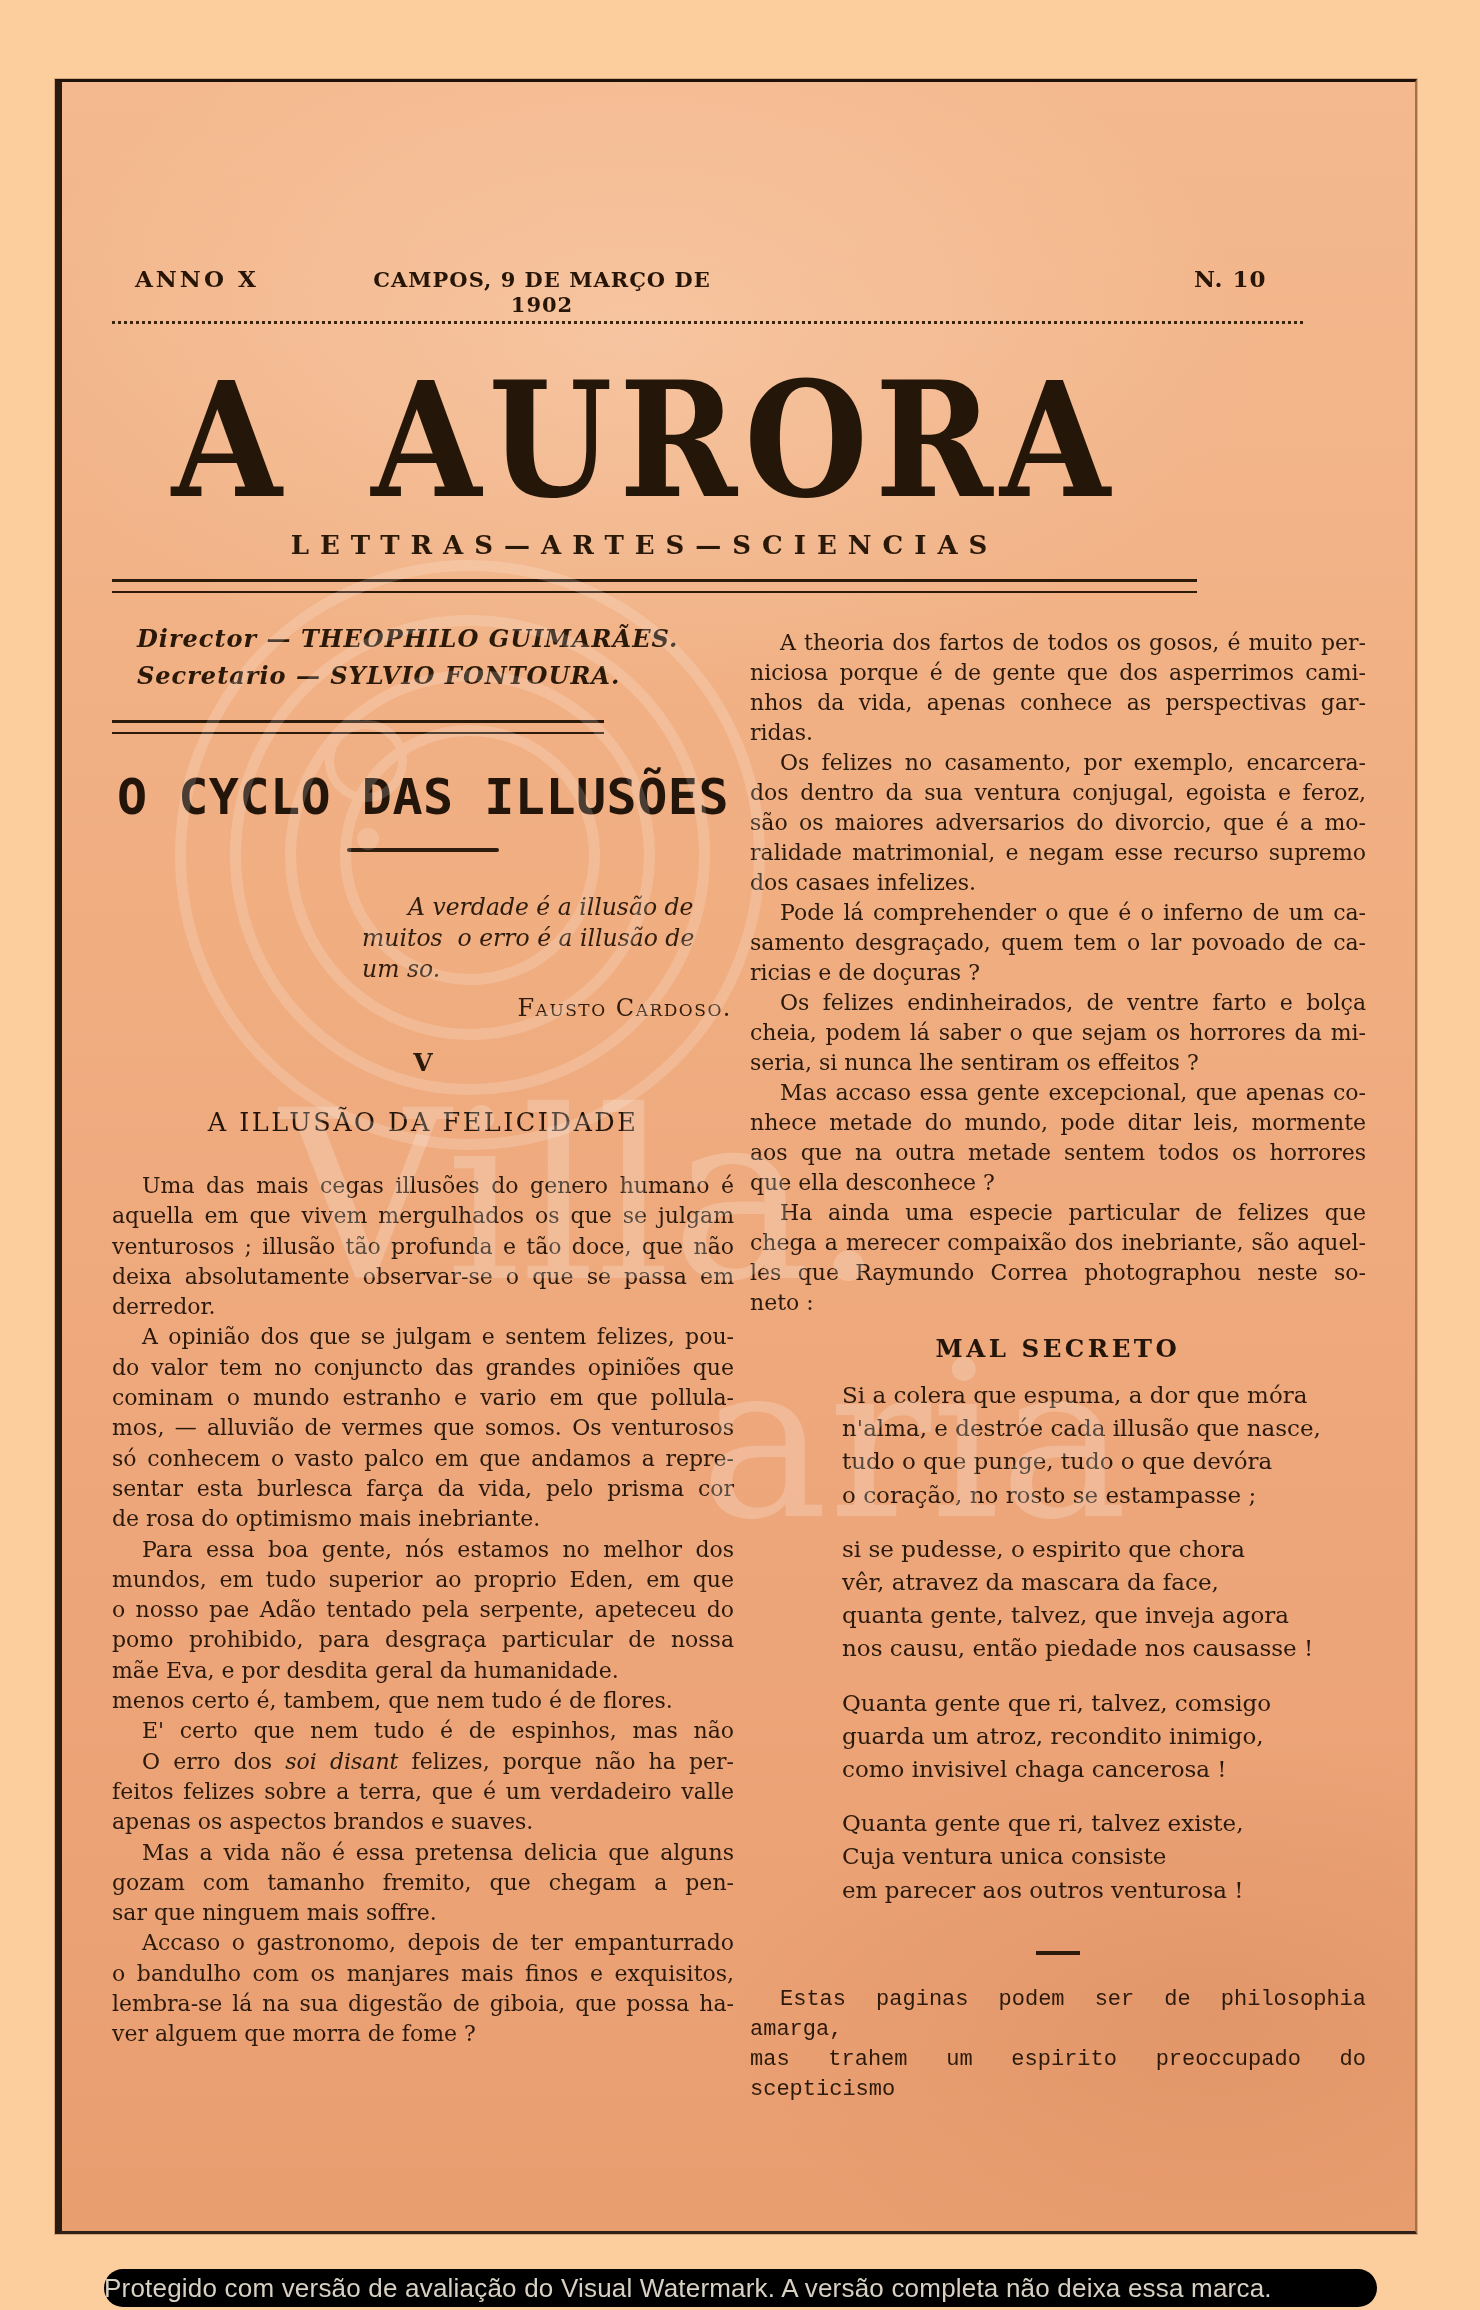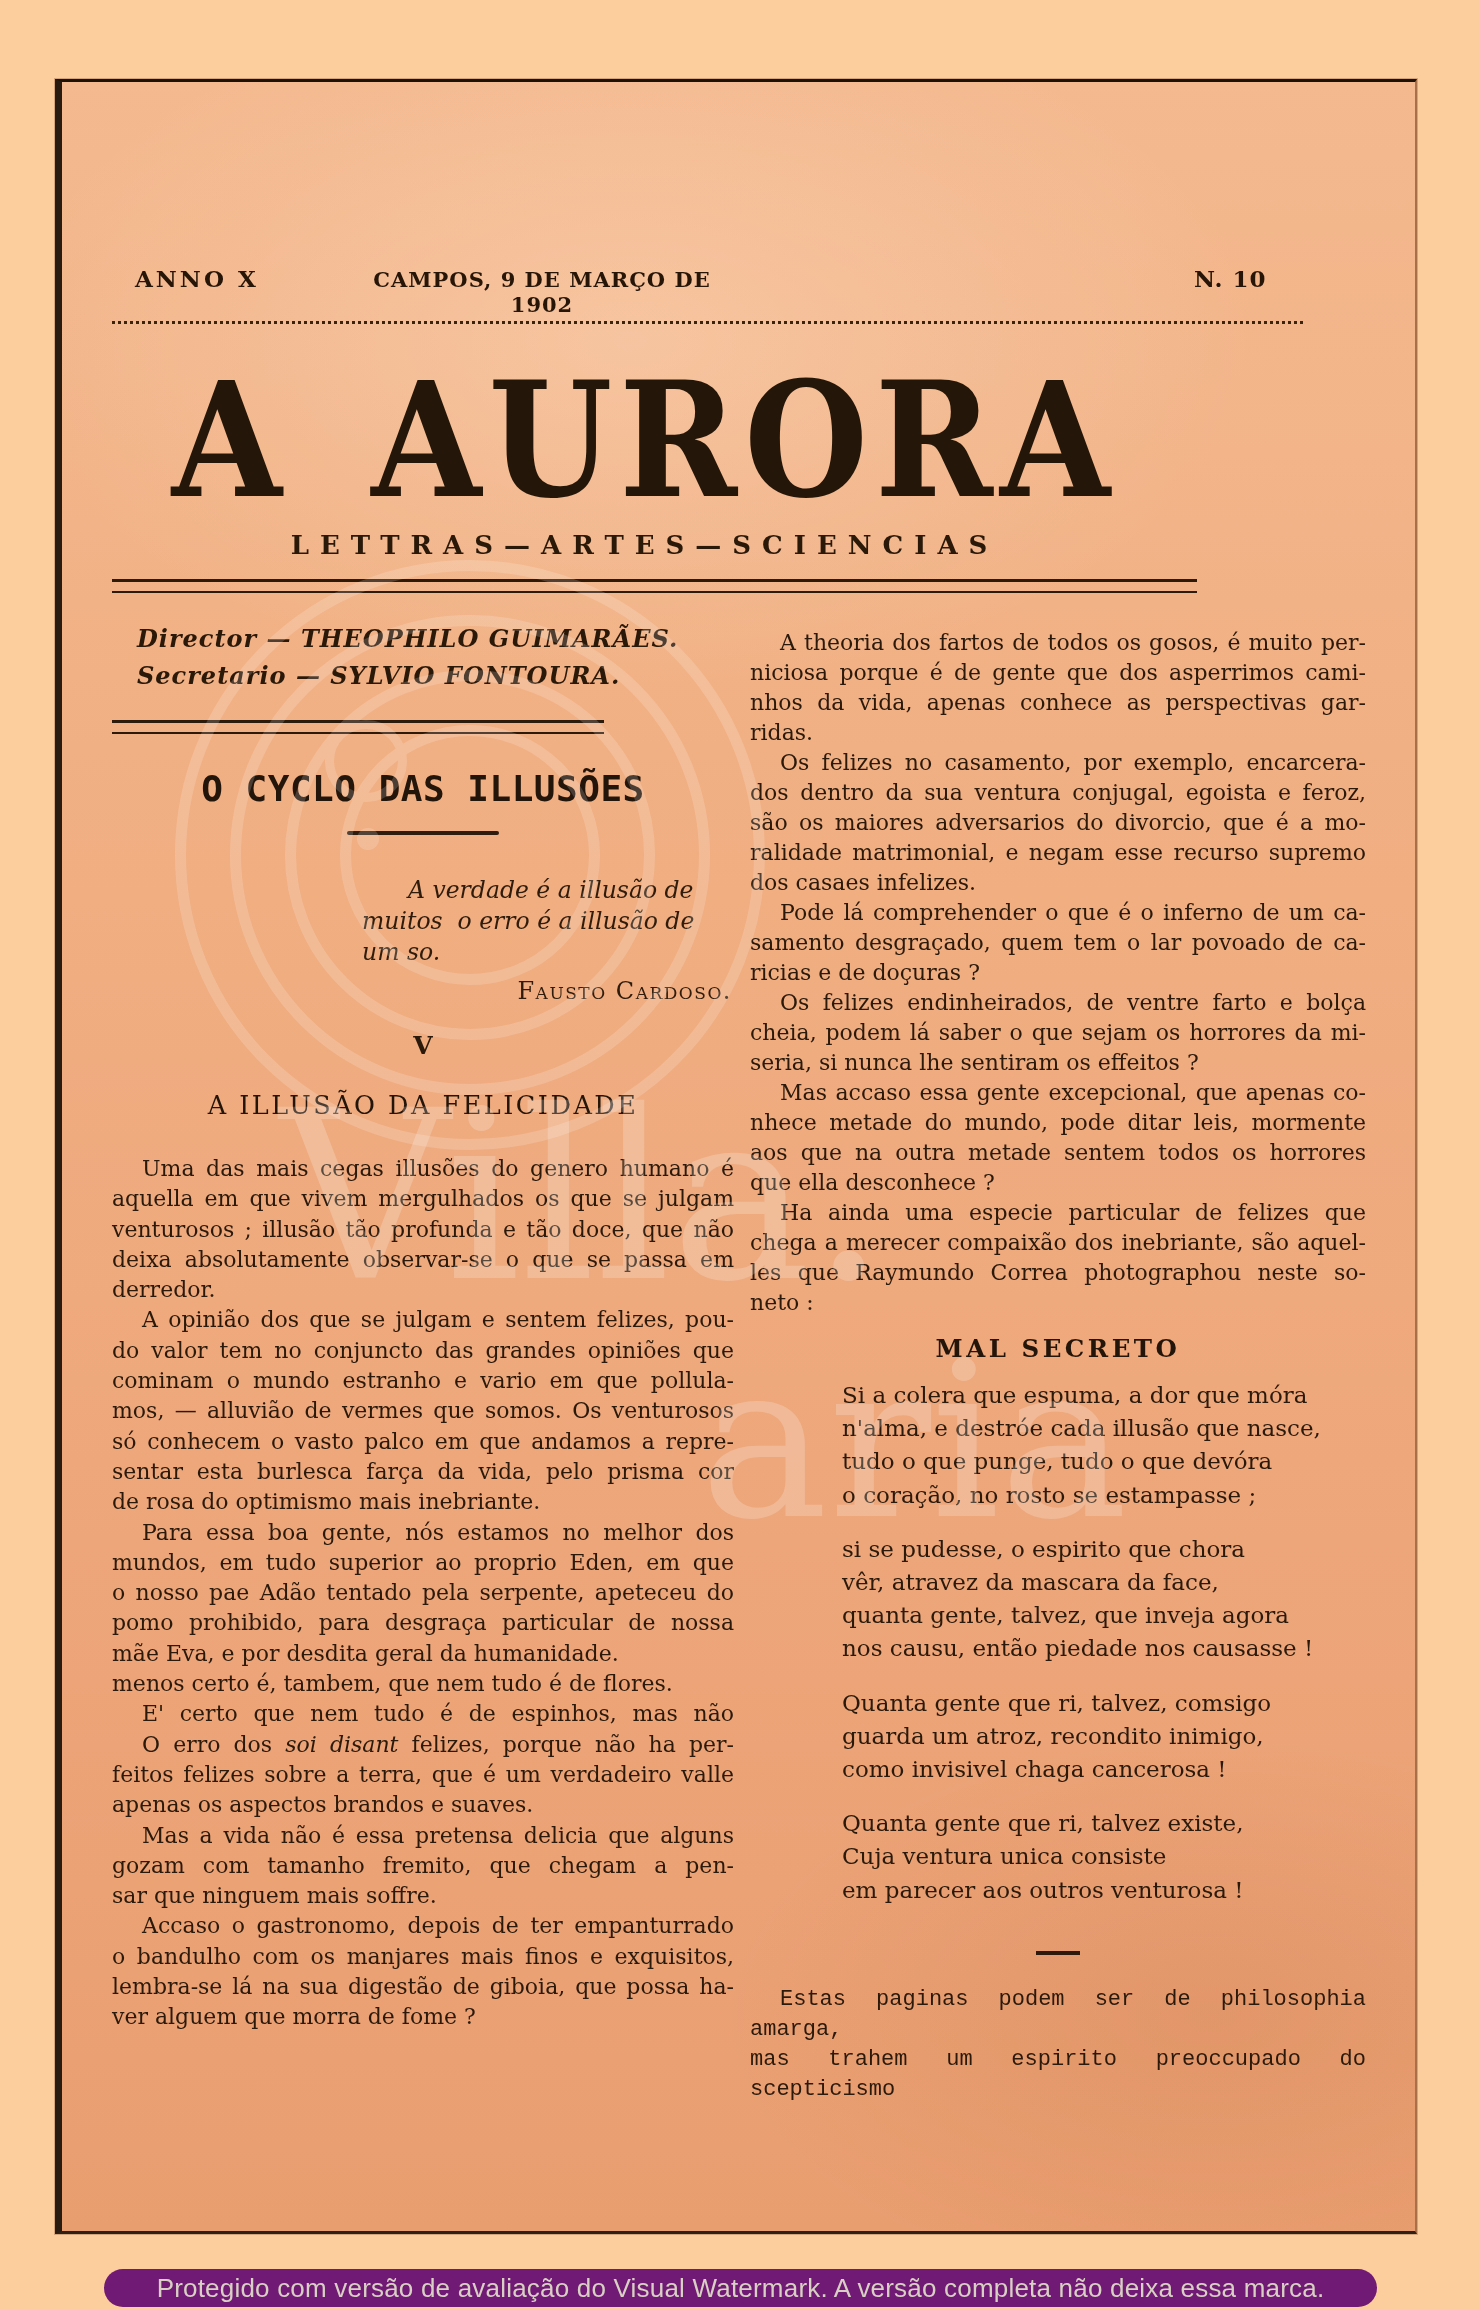--- a/index.html
+++ b/index.html
@@ -43,21 +43,21 @@
   .rule-double{height:9px;border-top:3px solid #2c1a0b;border-bottom:2px solid #2c1a0b;}
   .rule-masthead{position:absolute;left:50px;top:497px;width:1085px;}
   
   .col-left{position:absolute;left:50px;top:538px;width:622px;}
   .col-right{position:absolute;left:688px;top:546px;width:616px;}
   .staff{margin-left:25px;}
   .staff-line{font:italic 700 24px "DejaVu Serif",serif;line-height:37px;letter-spacing:1px;color:#2a1808;}
   .rule-staff{margin-top:26px;width:492px;}
   .art-title{
     margin-top:34px;text-align:center;
-    font-family:"DejaVu Sans Mono",monospace;font-weight:700;font-size:36px;
+    font-family:"DejaVu Sans Mono",monospace;font-weight:700;font-size:50px;
     letter-spacing:.5px;color:#24150a;
   }
   .rule-short{margin:22px auto 0;width:152px;height:4px;background:#2e1c0e;border-radius:2px;}
   .epigraph{margin:40px 0 0 250px;width:370px;font:italic 23.5px "DejaVu Serif",serif;line-height:31px;color:#2f1c0c;}
   .epi-line{white-space:pre-wrap;}
   .epi-line.first{text-indent:46px;font-style:italic;}
   .epi-author{margin-top:8px;text-align:right;font-style:normal;font-variant:small-caps;font-size:24px;letter-spacing:1.5px;}
   .sec-num{margin-top:24px;text-align:center;font:700 25px "DejaVu Serif",serif;}
   .sec-title{margin-top:30px;text-align:center;font:25.5px "DejaVu Serif",serif;letter-spacing:2.5px;color:#24150a;}
   .body-block{margin-top:34px;font-size:22px;}
@@ -82,22 +82,22 @@
   .ring.r3{inset:110px;}
   .ring.r4{inset:165px;}
   .ring.small{left:150px;top:160px;width:64px;height:64px;border-width:9px;}
   .wm-dot{position:absolute;left:182px;top:268px;width:22px;height:22px;background:#fff;border-radius:50%;}
   .wm-word{position:absolute;font-family:"DejaVu Serif",serif;color:rgba(255,255,255,.21);line-height:1;white-space:nowrap;}
   .wm-word.w1{left:225px;top:1000px;font-size:235px;}
   .wm-word.w2{left:645px;top:1255px;font-size:215px;}
   
   .wm-bar{
     position:absolute;left:104px;top:2269px;width:1273px;height:38px;border-radius:19px;
-    background:#701a75;color:#d8d1c3;
-    font:26px "Liberation Sans",sans-serif;line-height:38px;text-align:center;letter-spacing:.2px;
+    background:#000000;color:#d8d1c3;
+    font:26px "Liberation Sans",sans-serif;line-height:38px;text-align:left;letter-spacing:.2px;
     z-index:6;white-space:nowrap;
   }
 </style>
 </head>
 <body>
 
 <div class="page">
 
   <div class="header-anno">ANNO X</div>
   <div class="header-date">CAMPOS, 9 DE MARÇO DE 1902</div>

